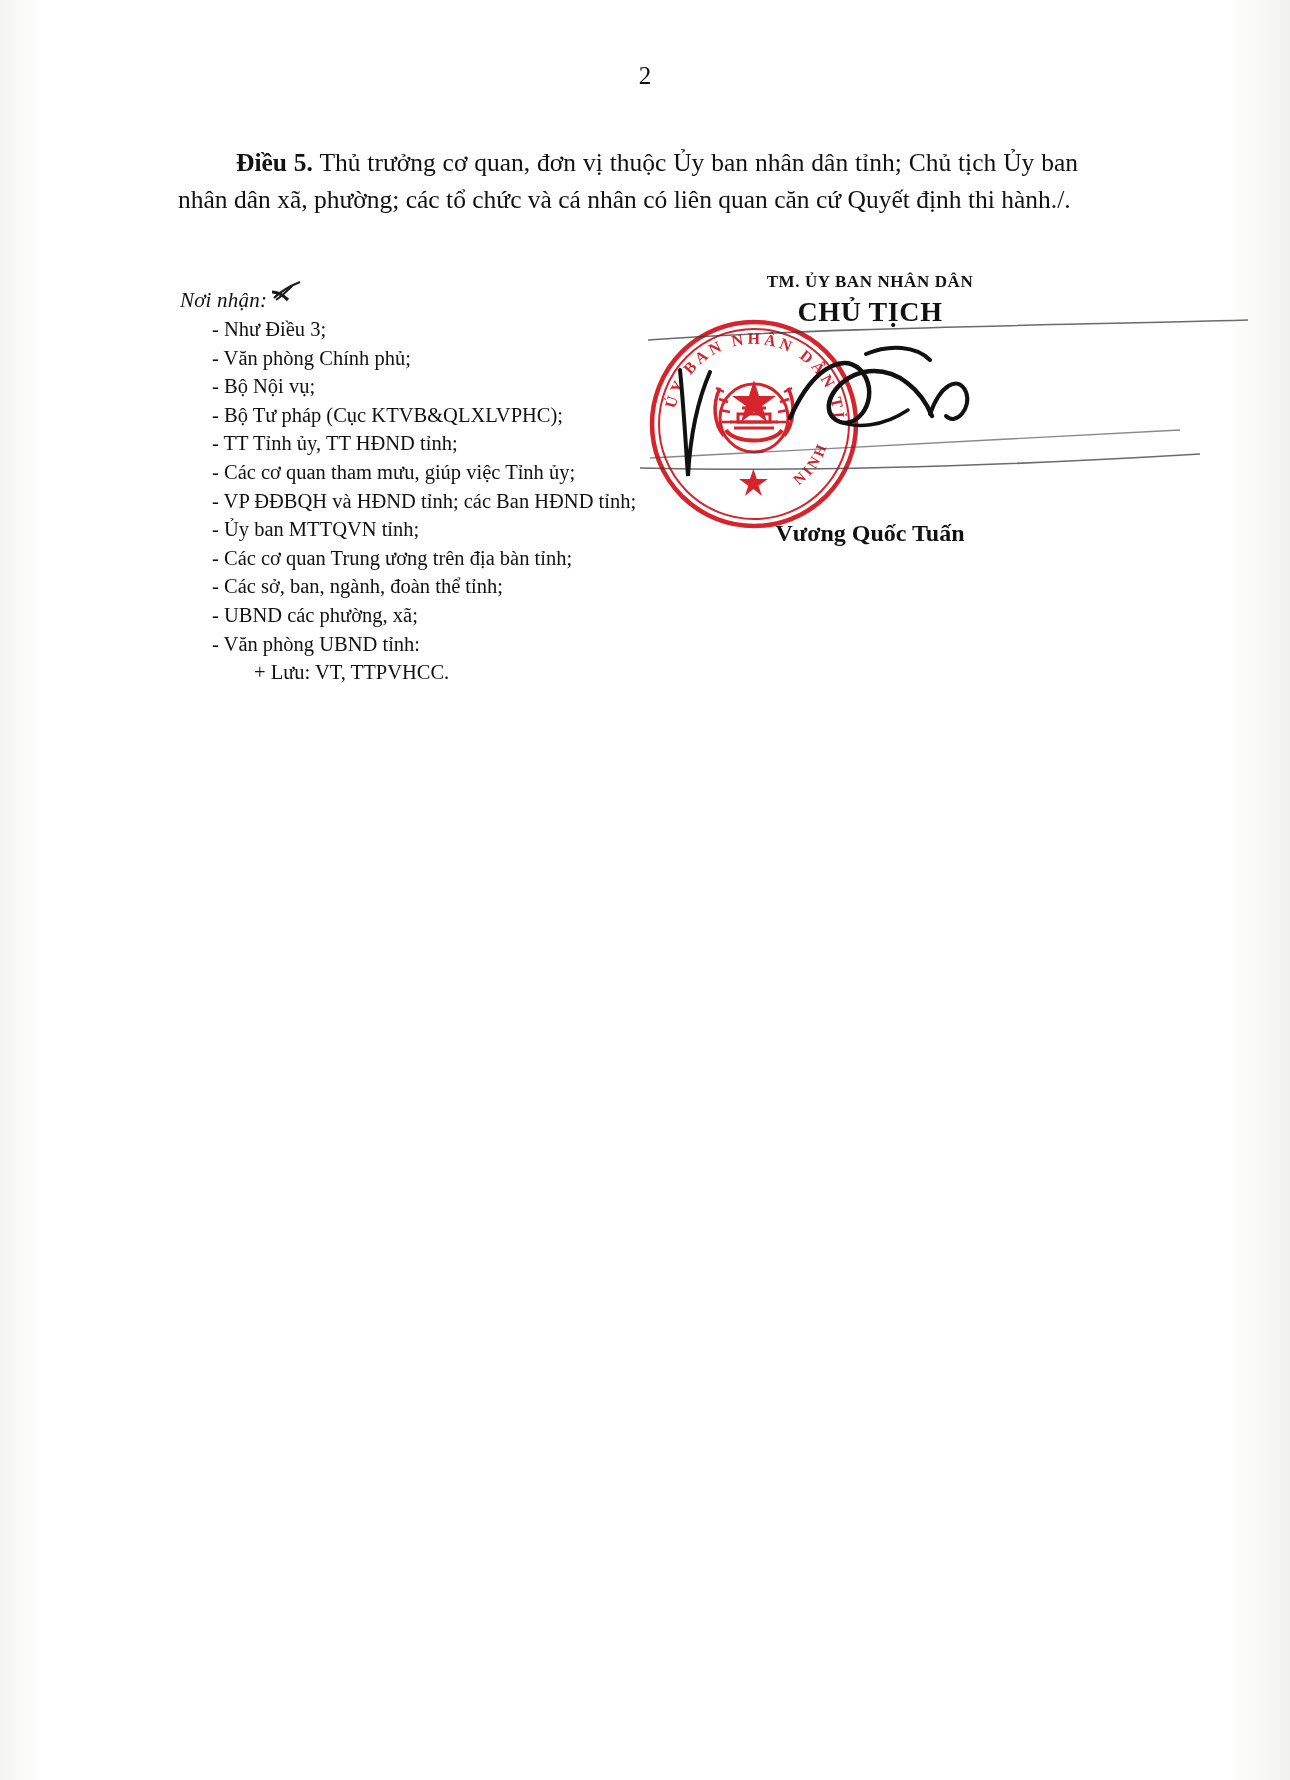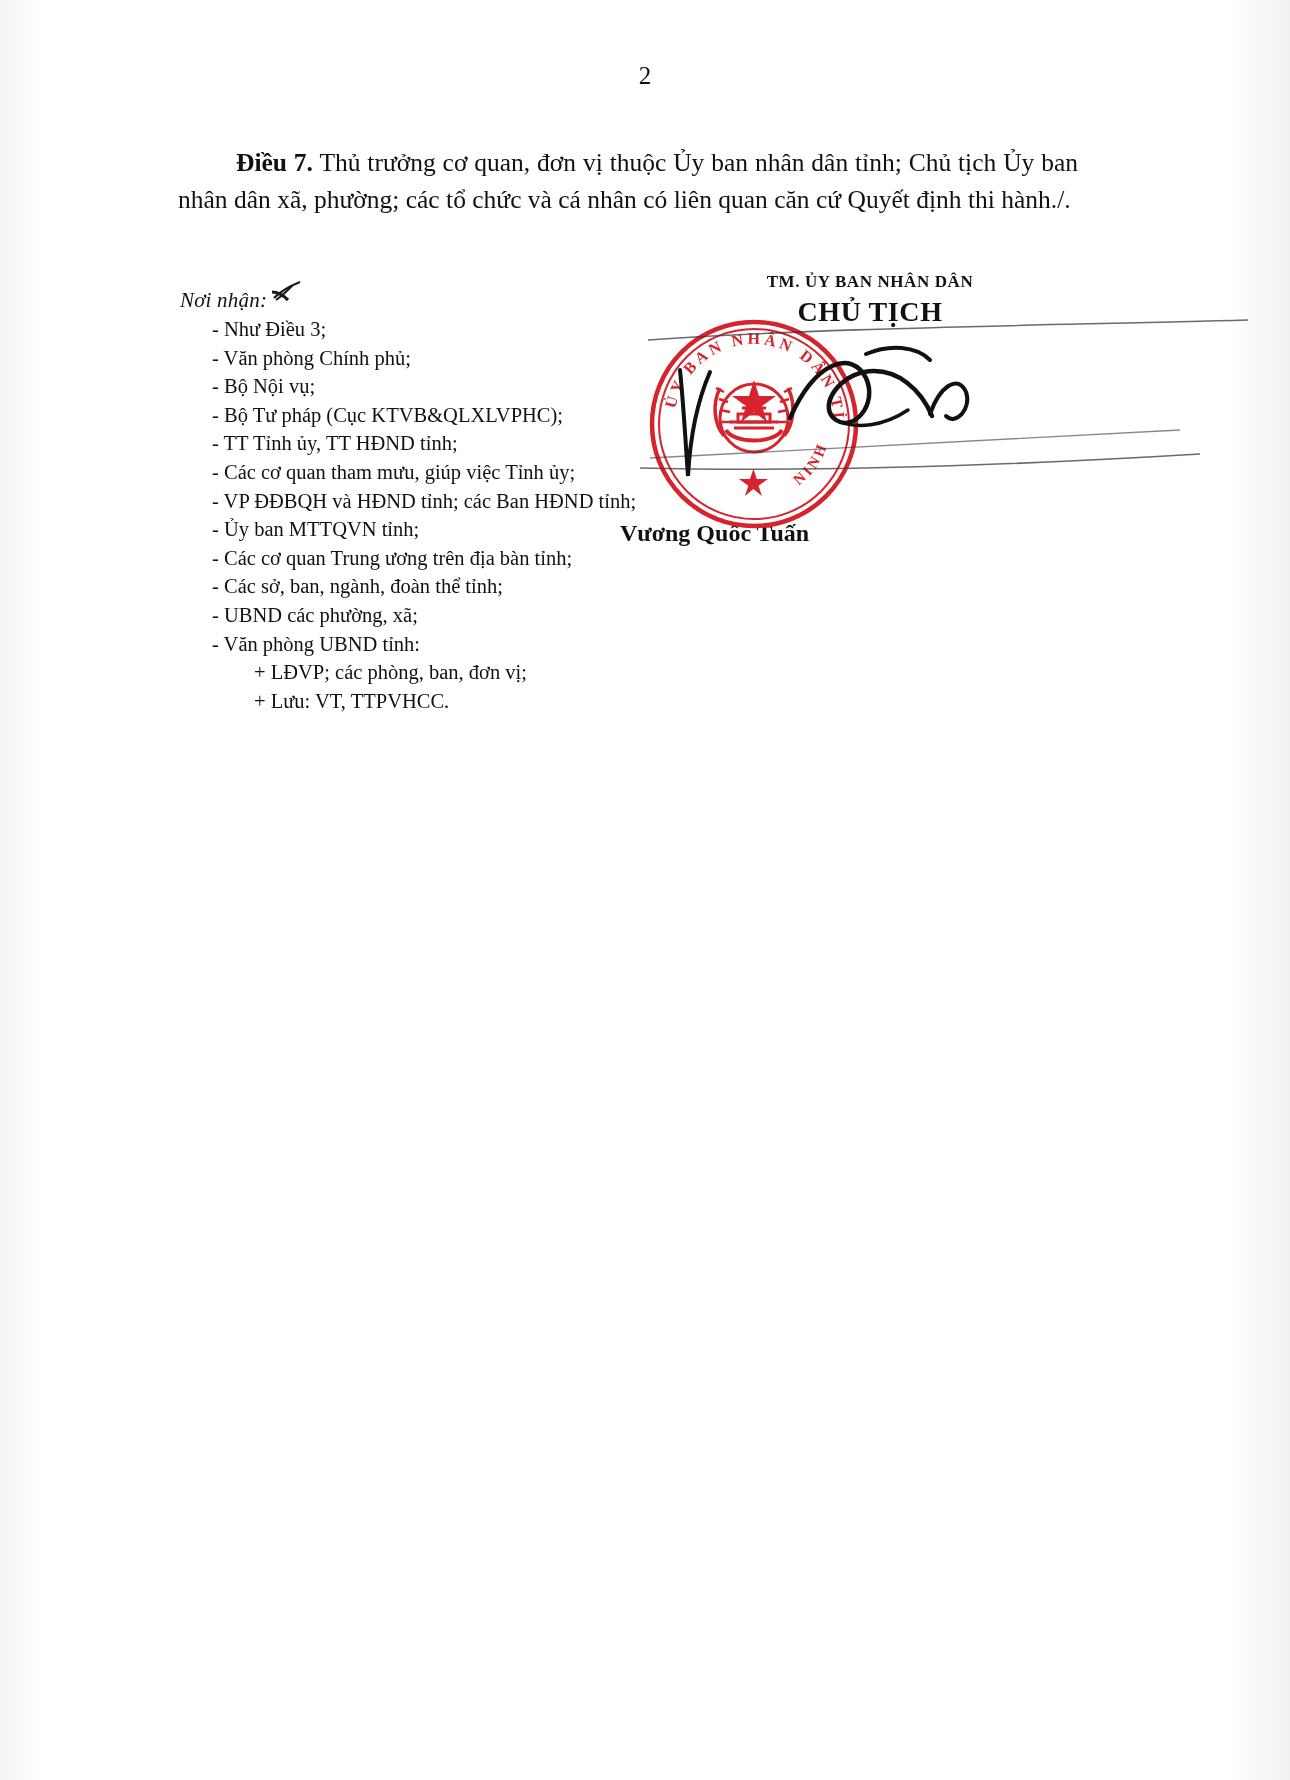--- a/index.html
+++ b/index.html
@@ -91,21 +91,21 @@
     margin-top: 4px;
     letter-spacing: 0.6px;
   }
   .sig-name {
     font-size: 24px;
     font-weight: bold;
     position: absolute;
     top: 248px;
     left: 0;
     width: 500px;
-    text-align: left;
+    text-align: center;
   }
   
   .seal {
     position: absolute;
     top: 318px;
     left: 648px;
     width: 212px;
     height: 212px;
     pointer-events: none;
   }
@@ -129,39 +129,38 @@
   }
 </style>
 </head>
 <body>
 
 <div class="page">
 
   <div class="page-number">2</div>
 
   <p class="body-paragraph">
-    <b>Điều 7.</b><span> Thủ trưởng cơ quan, đơn vị thuộc Ủy ban nhân dân tỉnh; Chủ tịch Ủy ban nhân dân xã, phường; các tổ chức và cá nhân có liên quan căn cứ Quyết định thi hành./.</span>
+    <b>Điều 5.</b><span> Thủ trưởng cơ quan, đơn vị thuộc Ủy ban nhân dân tỉnh; Chủ tịch Ủy ban nhân dân xã, phường; các tổ chức và cá nhân có liên quan căn cứ Quyết định thi hành./.</span>
   </p>
 
   <div class="recipients">
     <div class="recipients-title">Nơi nhận:</div>
     <ul>
       <li>- Như Điều 3;</li>
       <li>- Văn phòng Chính phủ;</li>
       <li>- Bộ Nội vụ;</li>
       <li>- Bộ Tư pháp (Cục KTVB&amp;QLXLVPHC);</li>
       <li>- TT Tỉnh ủy, TT HĐND tỉnh;</li>
       <li>- Các cơ quan tham mưu, giúp việc Tỉnh ủy;</li>
       <li>- VP ĐĐBQH và HĐND tỉnh; các Ban HĐND tỉnh;</li>
       <li>- Ủy ban MTTQVN tỉnh;</li>
       <li>- Các cơ quan Trung ương trên địa bàn tỉnh;</li>
       <li>- Các sở, ban, ngành, đoàn thể tỉnh;</li>
       <li>- UBND các phường, xã;</li>
       <li>- Văn phòng UBND tỉnh:</li>
-      <li class="indent">+ LĐVP; các phòng, ban, đơn vị;</li>
       <li class="indent">+ Lưu: VT, TTPVHCC.</li>
     </ul>
   </div>
 
   <div class="noi-nhan-mark">
     <svg width="80" height="40" viewBox="0 0 80 40">
       <path d="M2 18 C 10 10, 18 6, 28 2" stroke="#1b1b1b" stroke-width="2.2" fill="none"></path>
       <path d="M0 12 C 6 12, 12 16, 16 20" stroke="#1b1b1b" stroke-width="3.2" fill="none"></path>
       <path d="M4 20 C 10 16, 14 12, 20 6" stroke="#1b1b1b" stroke-width="2" fill="none"></path>
     </svg>

